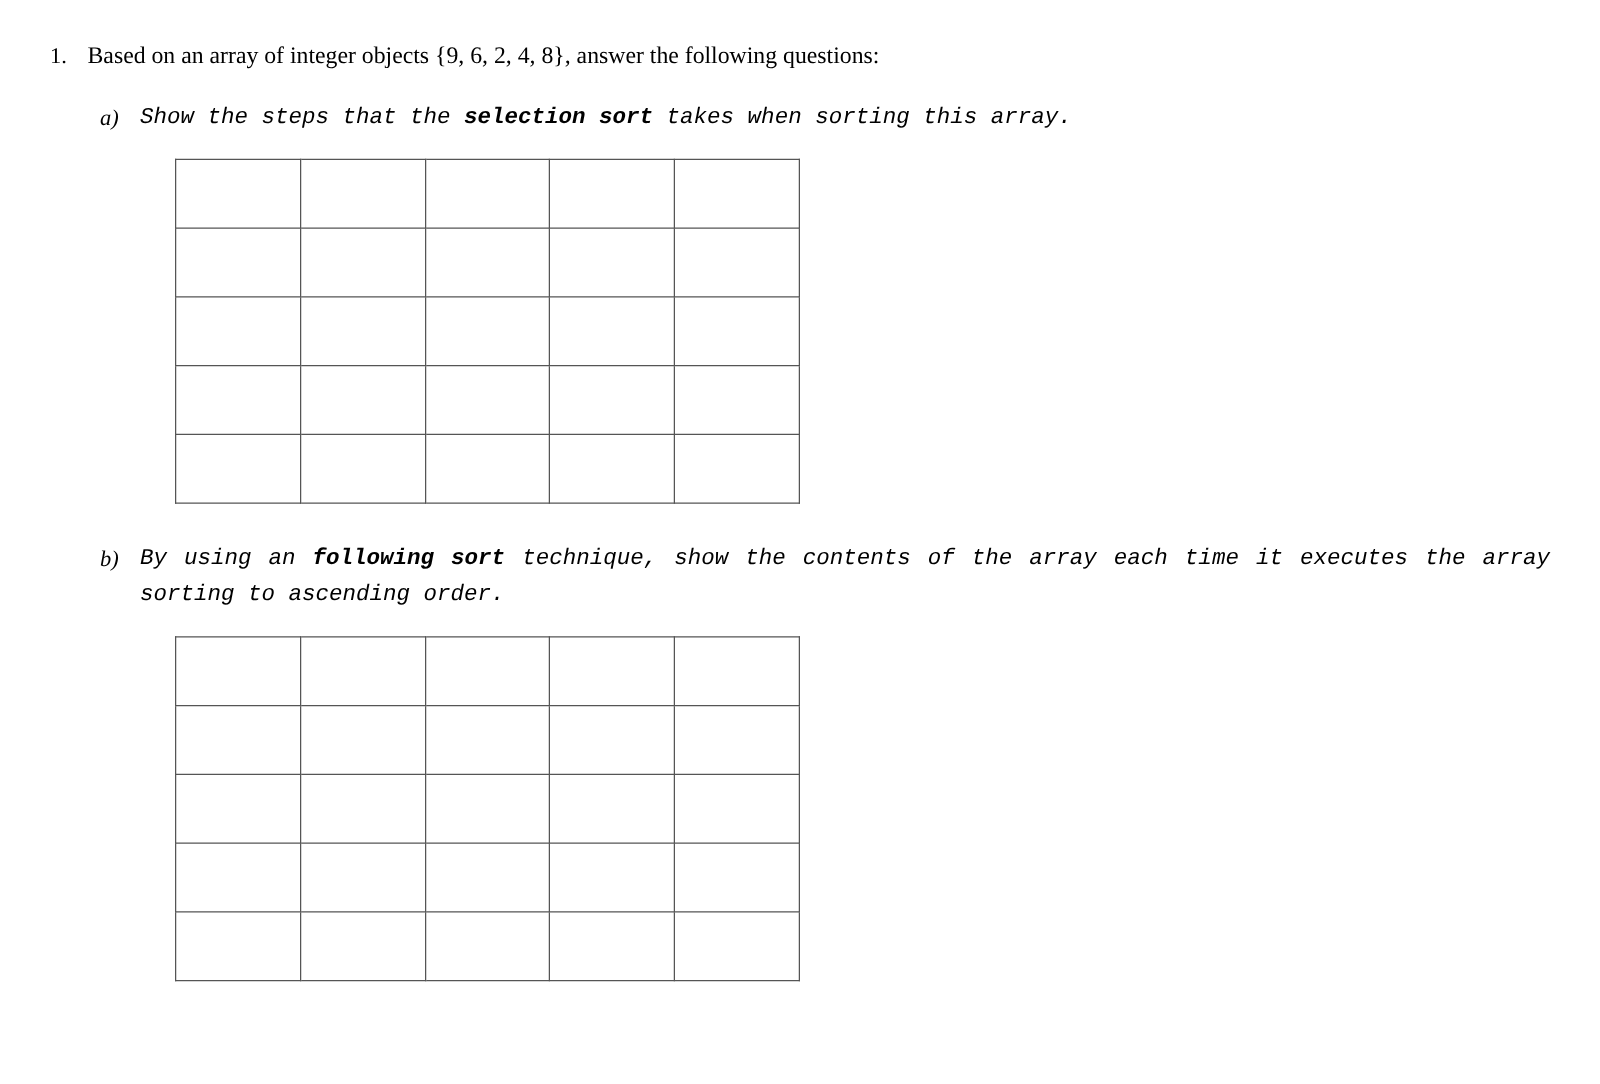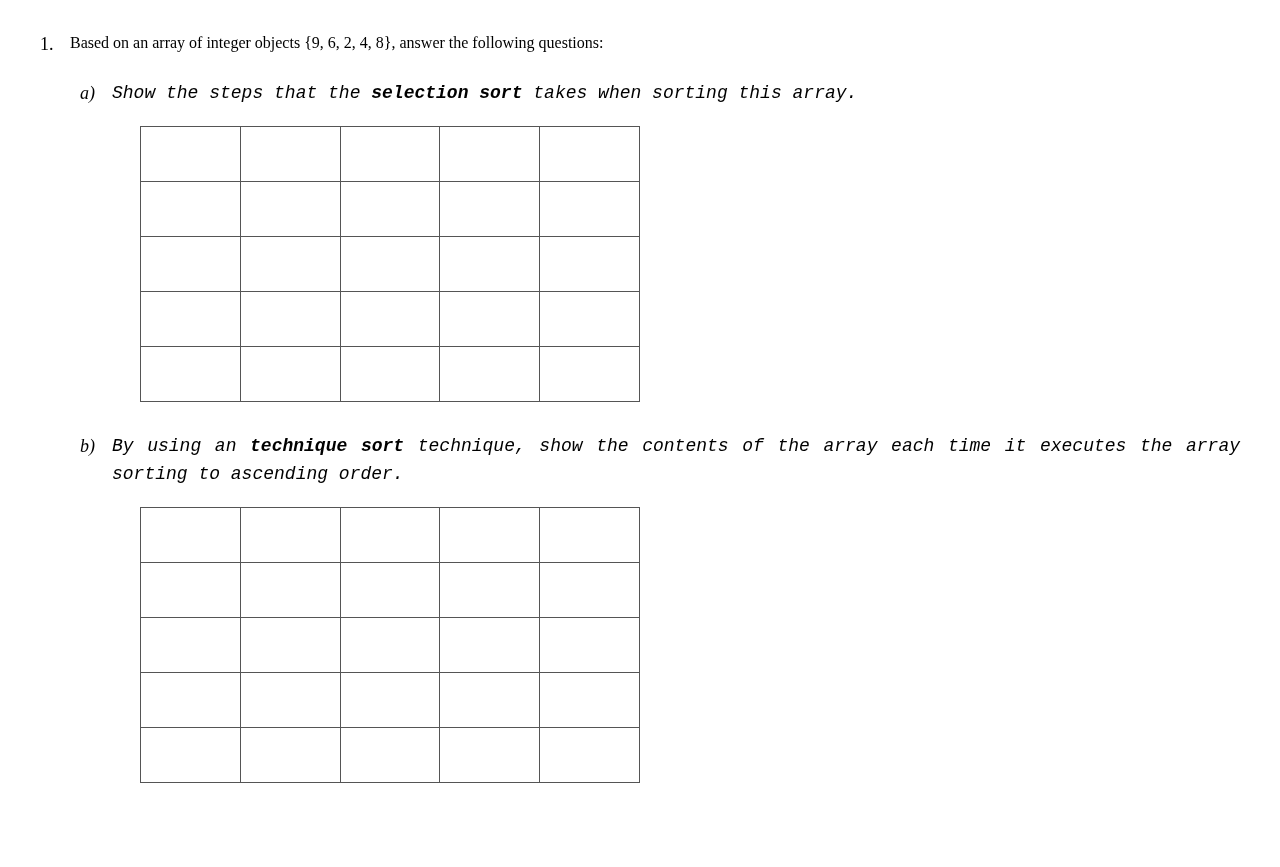--- a/index.html
+++ b/index.html
@@ -28,21 +28,21 @@
       margin-bottom: 20px;
       line-height: 1.6;
     }
 
     .question-number {
       min-width: 30px;
       font-size: 18px;
     }
 
     .question-text {
-      font-size: 16px;
+      font-size: 19px;
       line-height: 1.6;
       text-align: justify;
     }
 
     .sub-question {
       margin-left: 40px;
       margin-bottom: 24px;
     }
 
     .sub-question-header {
@@ -144,21 +144,21 @@
           </tr>
         </tbody>
       </table>
     </div>
   </div>
 
   <div class="sub-question">
     <div class="sub-question-header">
       <span class="sub-label">b)</span>
       <span class="sub-text">
-        By using an <strong>technique sort</strong> technique, show the contents of the array each time it executes the array sorting to ascending order.
+        By using an <strong>following sort</strong> technique, show the contents of the array each time it executes the array sorting to ascending order.
       </span>
     </div>
 
     <div class="grid-container">
       <table class="sort-grid">
         <tbody>
           <tr>
             <td></td>
             <td></td>
             <td></td>

